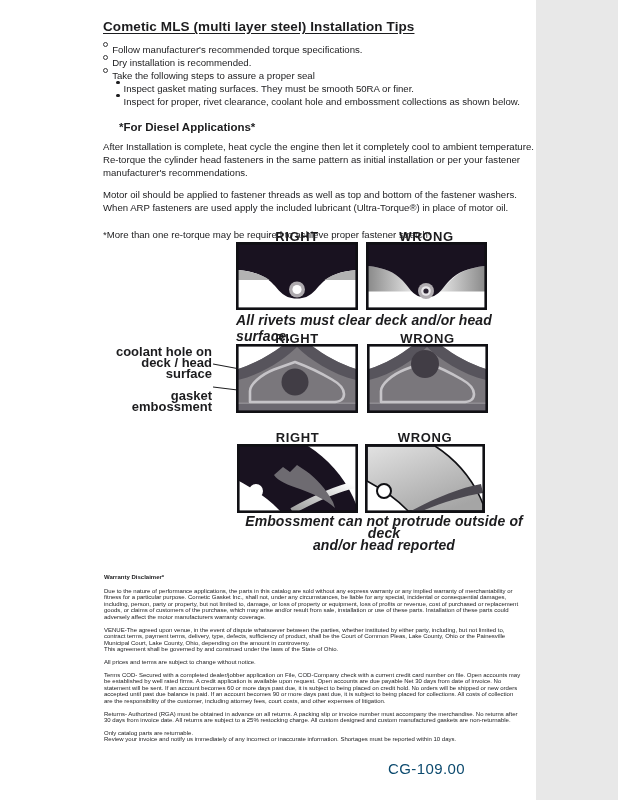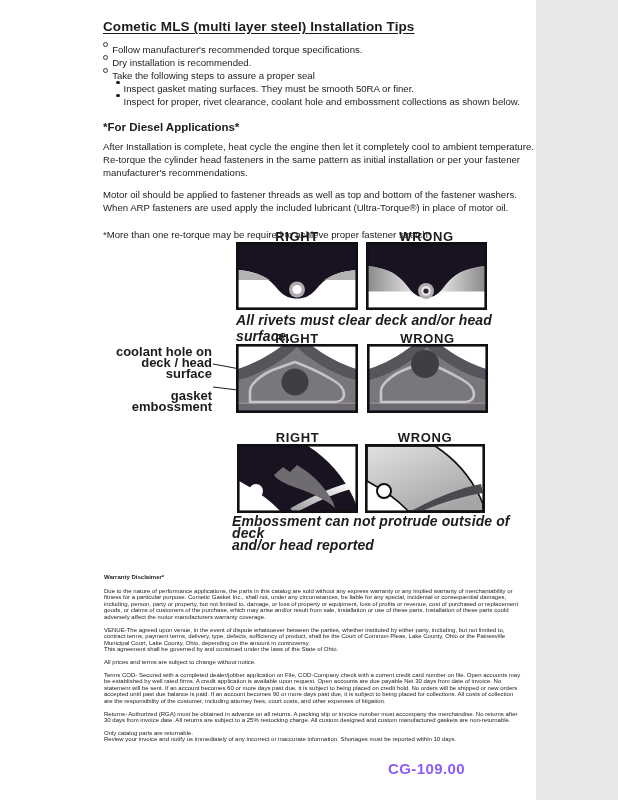--- a/index.html
+++ b/index.html
@@ -12,39 +12,39 @@
   
   .content{position:absolute;left:103px;top:19px;width:436px;}
   .title{font-size:13.5px;font-weight:bold;text-decoration:underline;text-underline-offset:2px;
          margin:0 0 9px 0;letter-spacing:.1px;}
   .tips-list{font-size:9.6px;line-height:13px;}
   .tip{display:flex;align-items:flex-start;}
   .tip.lvl2{padding-left:13px;}
   .marker{flex:0 0 auto;display:inline-block;border-radius:50%;margin-right:4px;}
   .marker.m1{width:3.2px;height:3.2px;border:1px solid #3a3a3c;position:relative;top:-1.5px;}
   .marker.m2{width:3.6px;height:3.6px;background:#1c1c1e;position:relative;top:-1.5px;}
-  .diesel-heading{font-size:11.5px;font-weight:bold;margin:13px 0 7px 0;}
+  .diesel-heading{font-size:11.5px;font-weight:bold;margin:13px 0 7px 16px;}
   .body-par{font-size:9.6px;line-height:13px;margin:0 0 9px 0;}
   .note{font-size:9.6px;line-height:13px;margin:14px 0 0 0;}
   
   .dlabel{position:absolute;font-size:13px;font-weight:600;letter-spacing:.6px;text-align:center;}
   .fig{position:absolute;display:block;}
   .caption{position:absolute;font-size:14px;font-weight:bold;letter-spacing:.1px;font-style:italic;}
   .row2-labels{position:absolute;left:108px;top:346px;width:104px;text-align:right;
                font-size:13px;font-weight:bold;line-height:11px;}
   .row2-label2{margin-top:11px;}
   .leader{position:absolute;left:213px;top:348px;}
   .cap3{line-height:12px;}
   
   .warranty{position:absolute;left:104px;top:574px;width:440px;font-size:6px;line-height:6.6px;}
   .wheading{font-weight:bold;margin:0 0 7px 0;}
   .wpar{margin:0 0 6px 0;}
   .wline{white-space:nowrap;}
   
-  .footer-code{position:absolute;left:388px;top:760px;font-size:15px;letter-spacing:.4px;color:#8b5cf6;font-weight:bold;}
+  .footer-code{position:absolute;left:388px;top:760px;font-size:15px;letter-spacing:.4px;color:#0c4a6e;}
 </style>
 </head>
 <body>
 
 <div class="page">
 
   <div class="content">
     <h1 class="title">Cometic MLS (multi layer steel) Installation Tips</h1>
     <div class="tips-list">
         <div class="tip lvl1">
@@ -180,21 +180,21 @@
           <stop offset="1" stop-color="#a5a5a5"></stop>
       </linearGradient>
     </defs>
     <rect x="1.3" y="1.3" width="117.4" height="66.4" fill="#ffffff"></rect>
     <path d="M2,2 H70 C90,15 105,32 115,53 L118,60 V67 H43 C31,54 15,44 2,37 Z" fill="url(#gband)" stroke="#101014" stroke-width="1.6"></path>
     <path d="M46,67 C72,53 95,44 116,40 L118,49 C98,52 76,59 57,67 Z" fill="#4b4850"></path>
     <circle cx="19" cy="47" r="7" fill="#ffffff" stroke="#101014" stroke-width="2"></circle>
     <rect x="1.3" y="1.3" width="117.4" height="66.4" fill="none" stroke="#101014" stroke-width="2.6"></rect>
   </svg>
 
-  <div class="caption cap3" style="left:232px;top:515px;">
+  <div class="caption cap3" style="left:232px;top:515px;text-align:center;">
     <div>Embossment can not protrude outside of deck</div>
     <div>and/or head reported</div>
   </div>
 
   <div class="warranty">
     <div class="wheading">Warranty Disclaimer*</div>
     <div>
         <div class="wpar">
           <div class="wline">Due to the nature of performance applications, the parts in this catalog are sold without any express warranty or any implied warranty of merchantability or</div>
           <div class="wline">fitness for a particular purpose.  Cometic Gasket Inc., shall not, under any circumstances, be liable for any special, incidental or consequential damages,</div>

